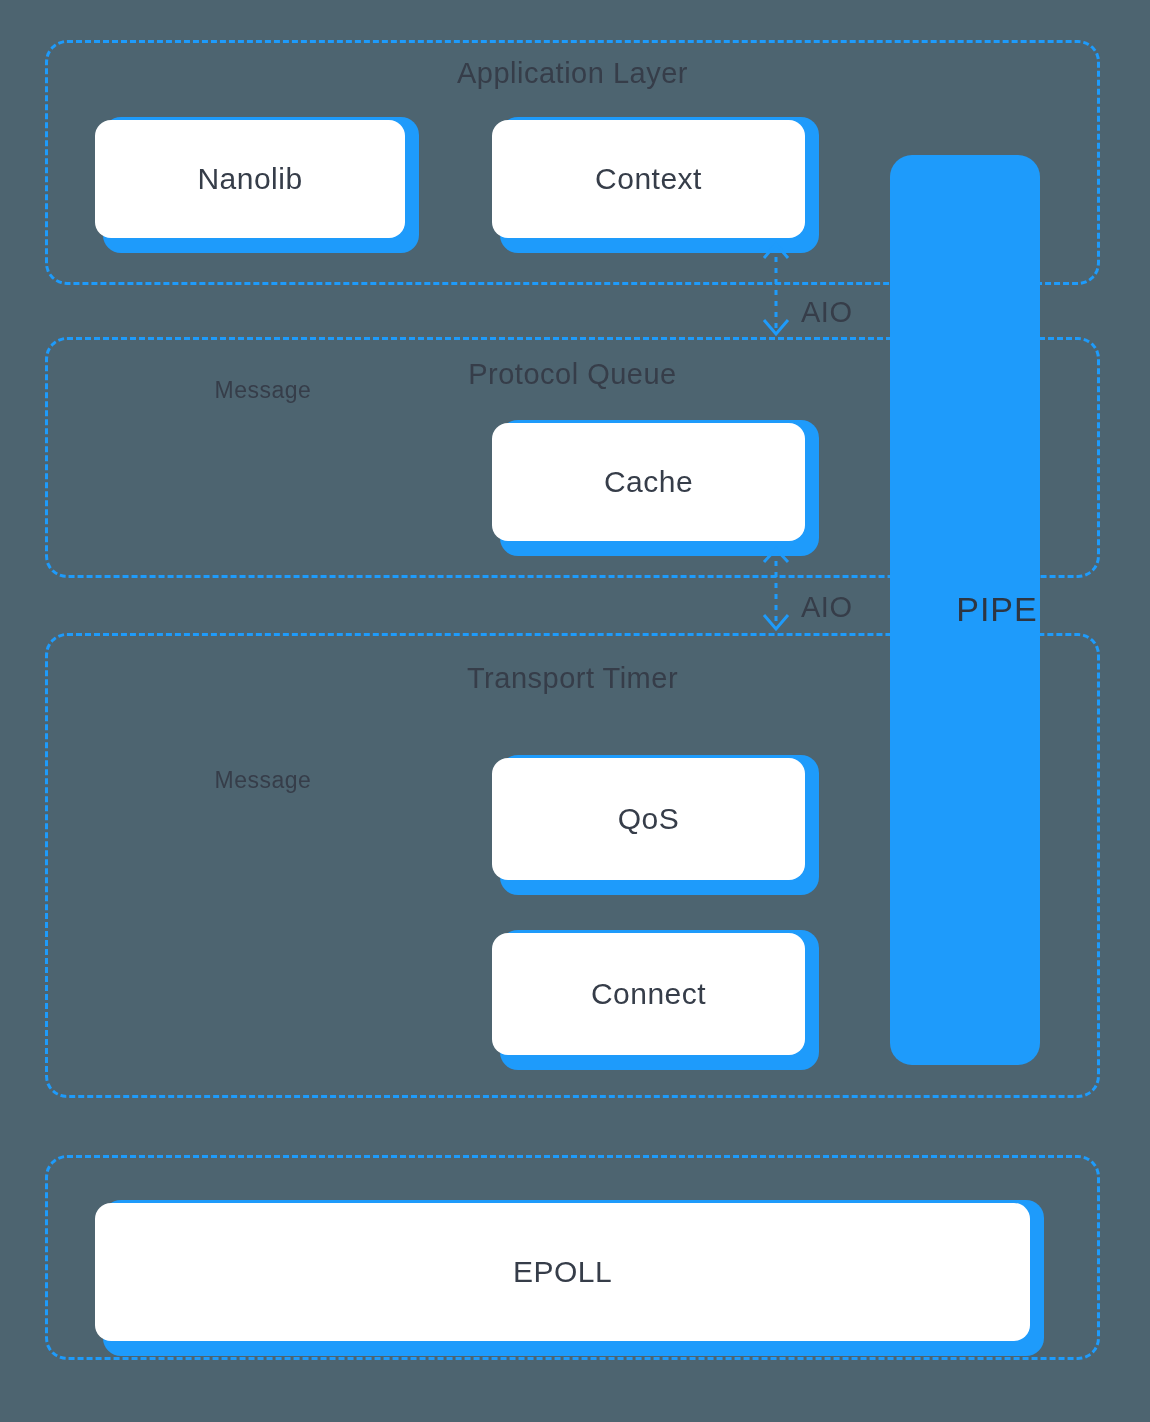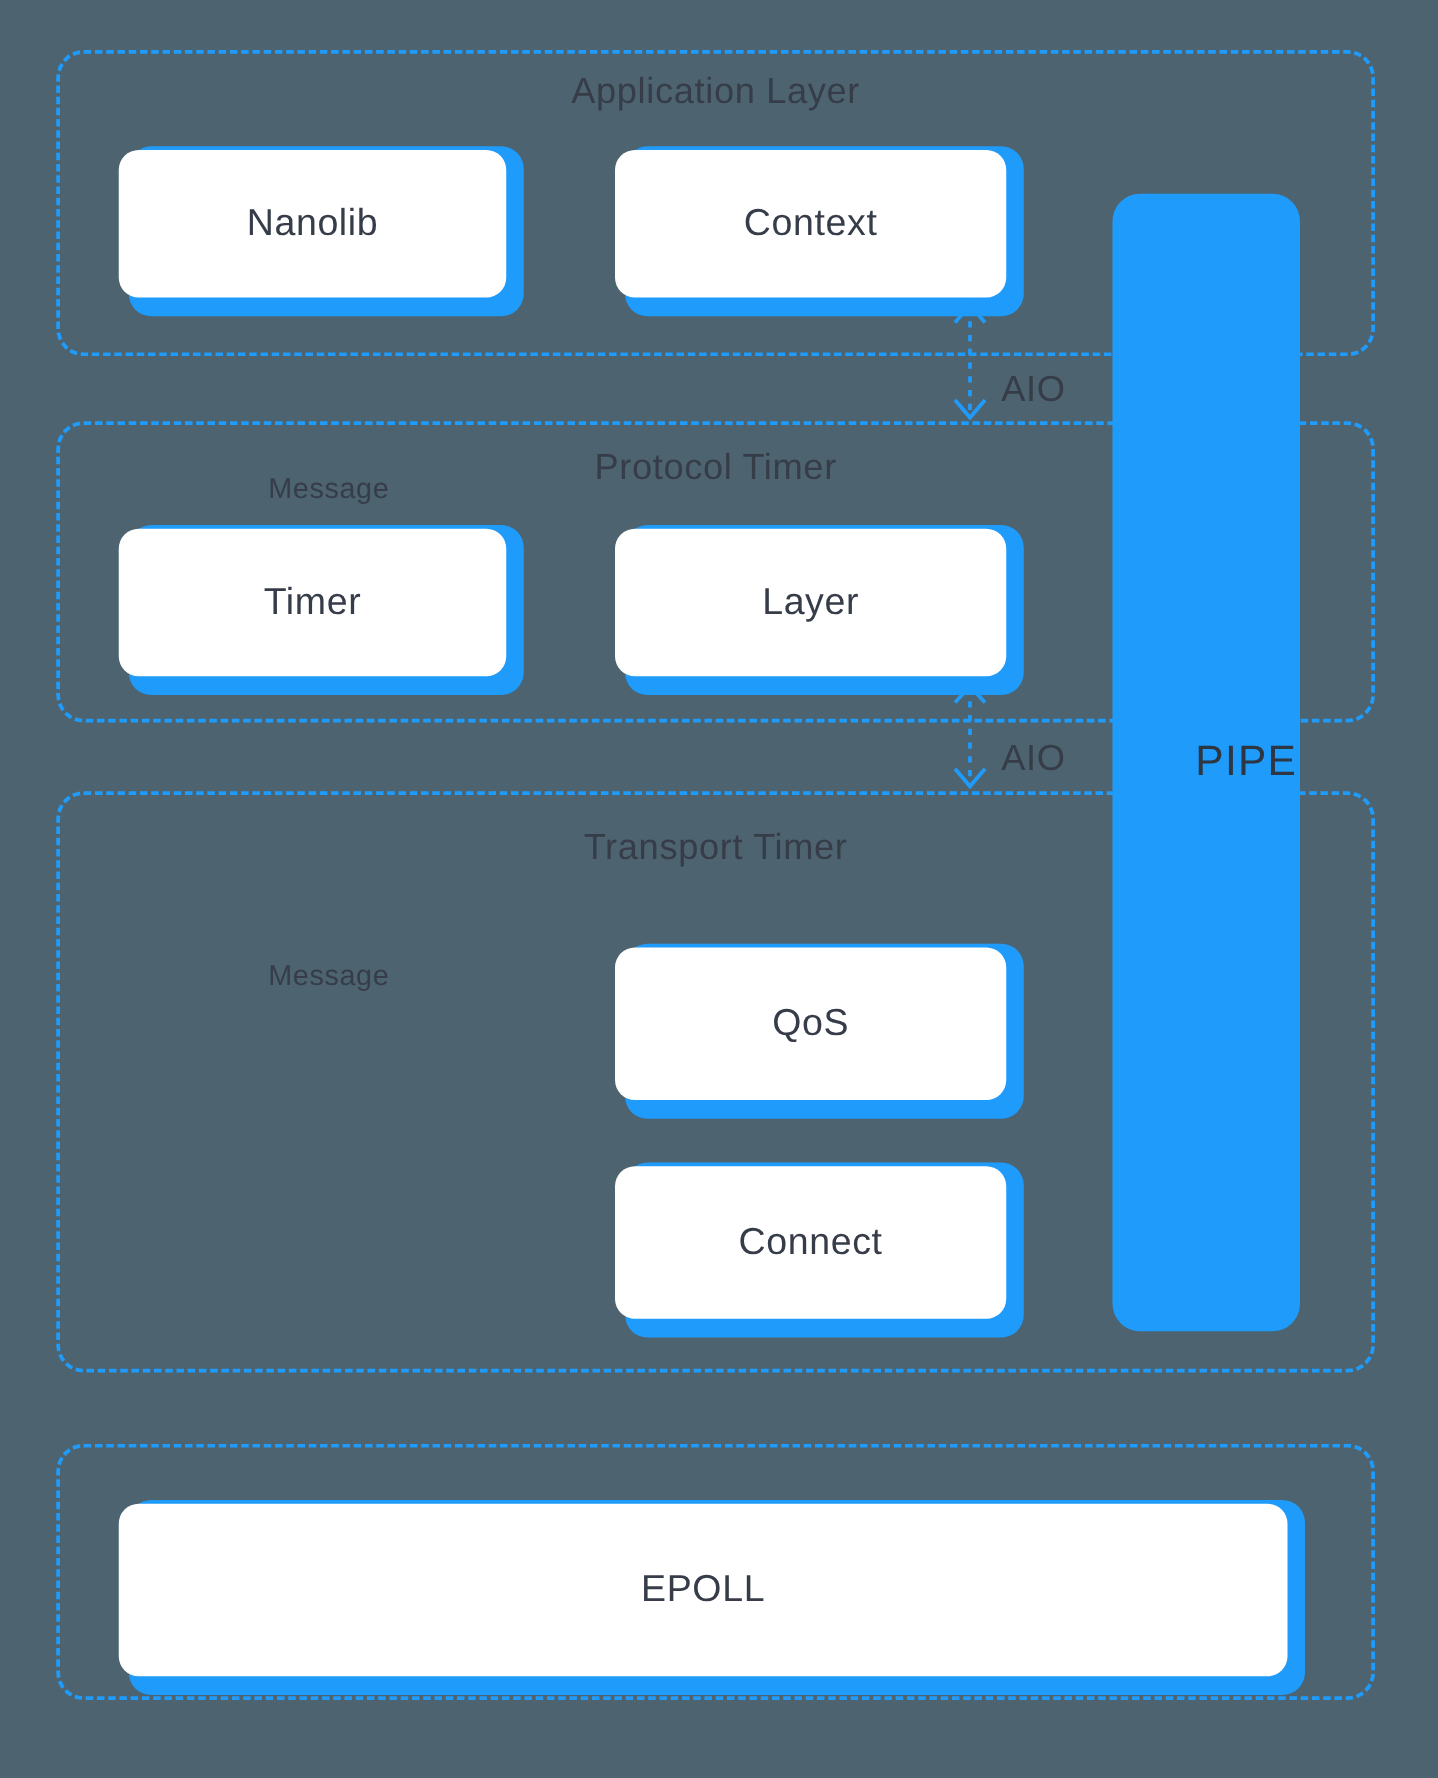--- a/index.html
+++ b/index.html
@@ -135,37 +135,34 @@
 <body>
 
 <div class="canvas">
 
   <div class="layer layer-app"></div>
   <div class="layer layer-protocol"></div>
   <div class="layer layer-transport"></div>
   <div class="layer layer-base"></div>
 
   <div class="layer-title title-app">Application Layer</div>
-  <div class="layer-title title-protocol">Protocol Timer</div>
+  <div class="layer-title title-protocol">Protocol Queue</div>
   <div class="layer-title title-transport">Transport Timer</div>
 
   <div class="group-label msg-protocol">Message</div>
   <div class="group-label msg-transport">Message</div>
 
   <div class="card card-nanolib">
     <span>Nanolib</span>
   </div>
   <div class="card card-context">
     <span>Context</span>
   </div>
-  <div class="card card-timer">
-    <span>Timer</span>
-  </div>
   <div class="card card-queue">
-    <span>Layer</span>
+    <span>Cache</span>
   </div>
   <div class="card card-qos">
     <span>QoS</span>
   </div>
   <div class="card card-connect">
     <span>Connect</span>
   </div>
   <div class="card card-epoll">
     <span>EPOLL</span>
   </div>

